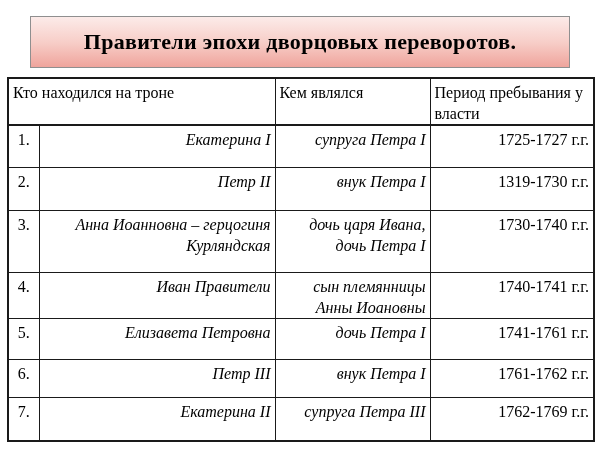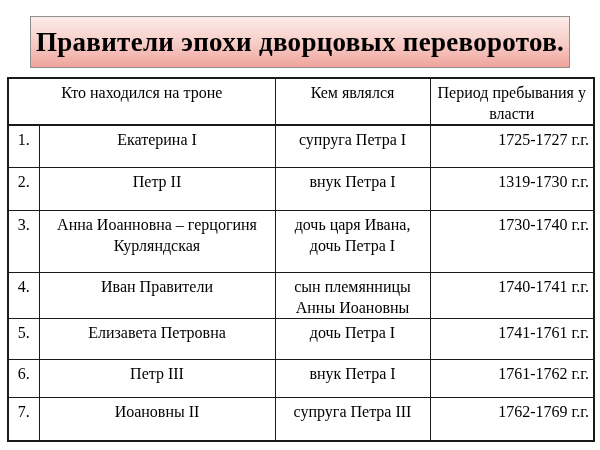--- a/index.html
+++ b/index.html
@@ -23,21 +23,21 @@
     width: 540px;
     height: 52px;
     box-sizing: border-box;
     border: 1px solid #8f8f8f;
     background: linear-gradient(to bottom, #fcebe9 0%, #f7cdc7 52%, #efa49c 100%);
     display: flex;
     align-items: center;
     justify-content: center;
   }
   .banner .title-text {
-    font-size: 27px;
+    font-size: 22px;
     font-weight: bold;
     letter-spacing: 0.3px;
     white-space: nowrap;
   }
   table.rulers {
     position: absolute;
     left: 7px;
     top: 77px;
     width: 586px;
     border-collapse: collapse;
@@ -48,30 +48,31 @@
   }
   table.rulers th,
   table.rulers td {
     border: 1px solid #1a1a1a;
     vertical-align: top;
     padding: 3px 4px 0 4px;
     overflow: hidden;
   }
   table.rulers th {
     font-weight: normal;
-    text-align: center;
+    text-align: left;
     border-bottom-width: 2px;
   }
   td.cell-num {
     text-align: center;
     padding-left: 2px;
     padding-right: 2px;
   }
   td.cell-name, td.cell-role {
-    text-align: center;
+    text-align: right;
+    font-style: italic;
   }
   td.cell-period {
     text-align: right;
   }
   tr.row-h  { height: 41px; }
   tr.row-1  { height: 42px; }
   tr.row-2  { height: 43px; }
   tr.row-3  { height: 62px; }
   tr.row-4  { height: 46px; }
   tr.row-5  { height: 41px; }
@@ -138,20 +139,20 @@
 
       <tr class="row-6">
         <td class="cell-num">6.</td>
         <td class="cell-name">Петр III</td>
         <td class="cell-role">внук Петра I</td>
         <td class="cell-period">1761-1762 г.г.</td>
       </tr>
 
       <tr class="row-7">
         <td class="cell-num">7.</td>
-        <td class="cell-name">Иоановны II</td>
+        <td class="cell-name">Екатерина II</td>
         <td class="cell-role">супруга Петра III</td>
         <td class="cell-period">1762-1769 г.г.</td>
       </tr>
     </tbody>
   </table>
 
 </div>
 
 </body></html>

